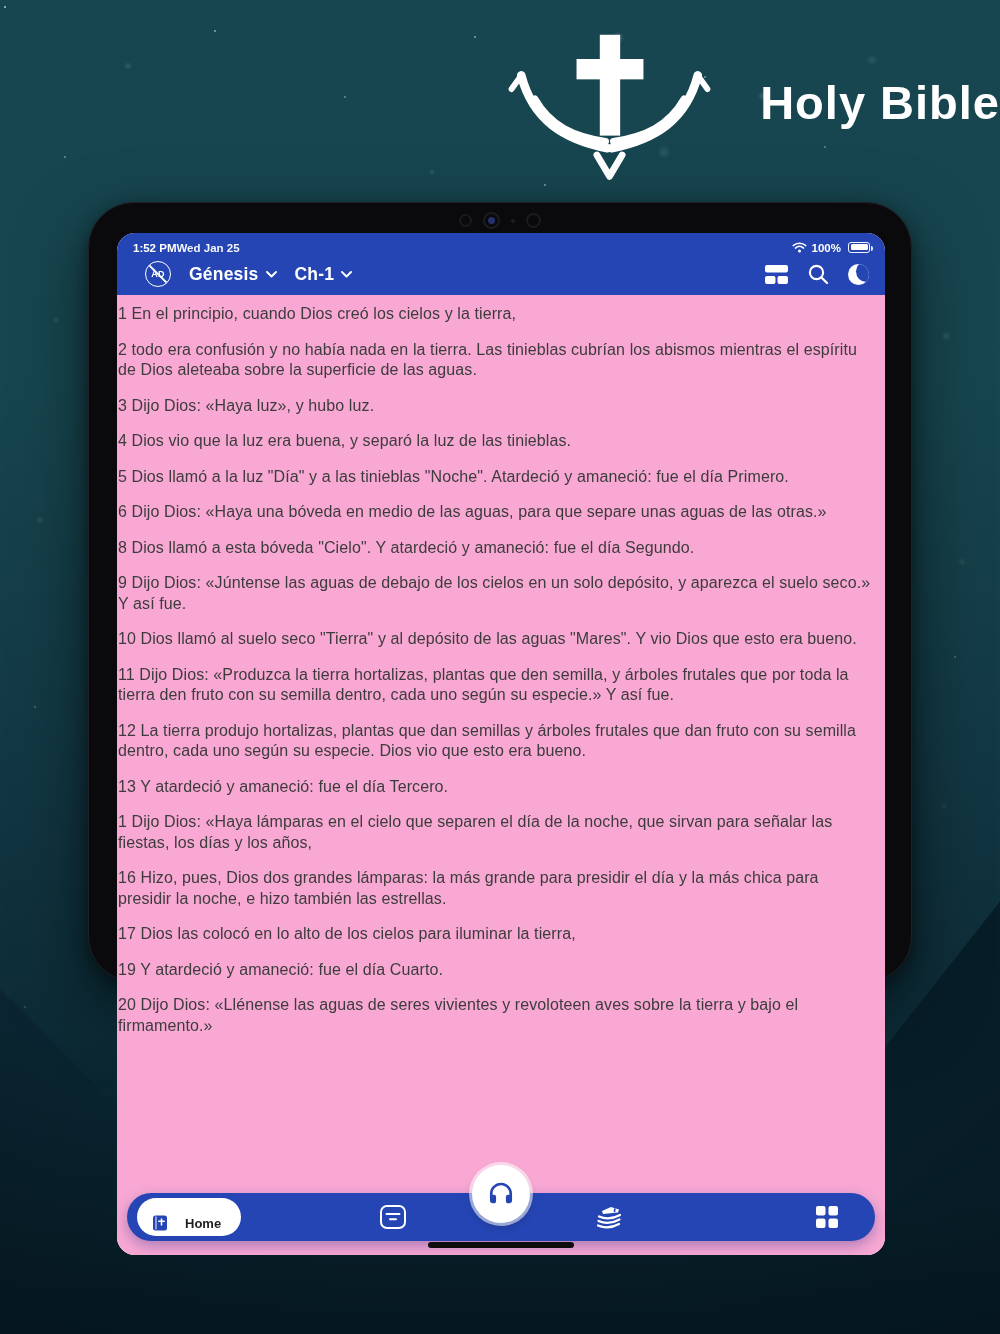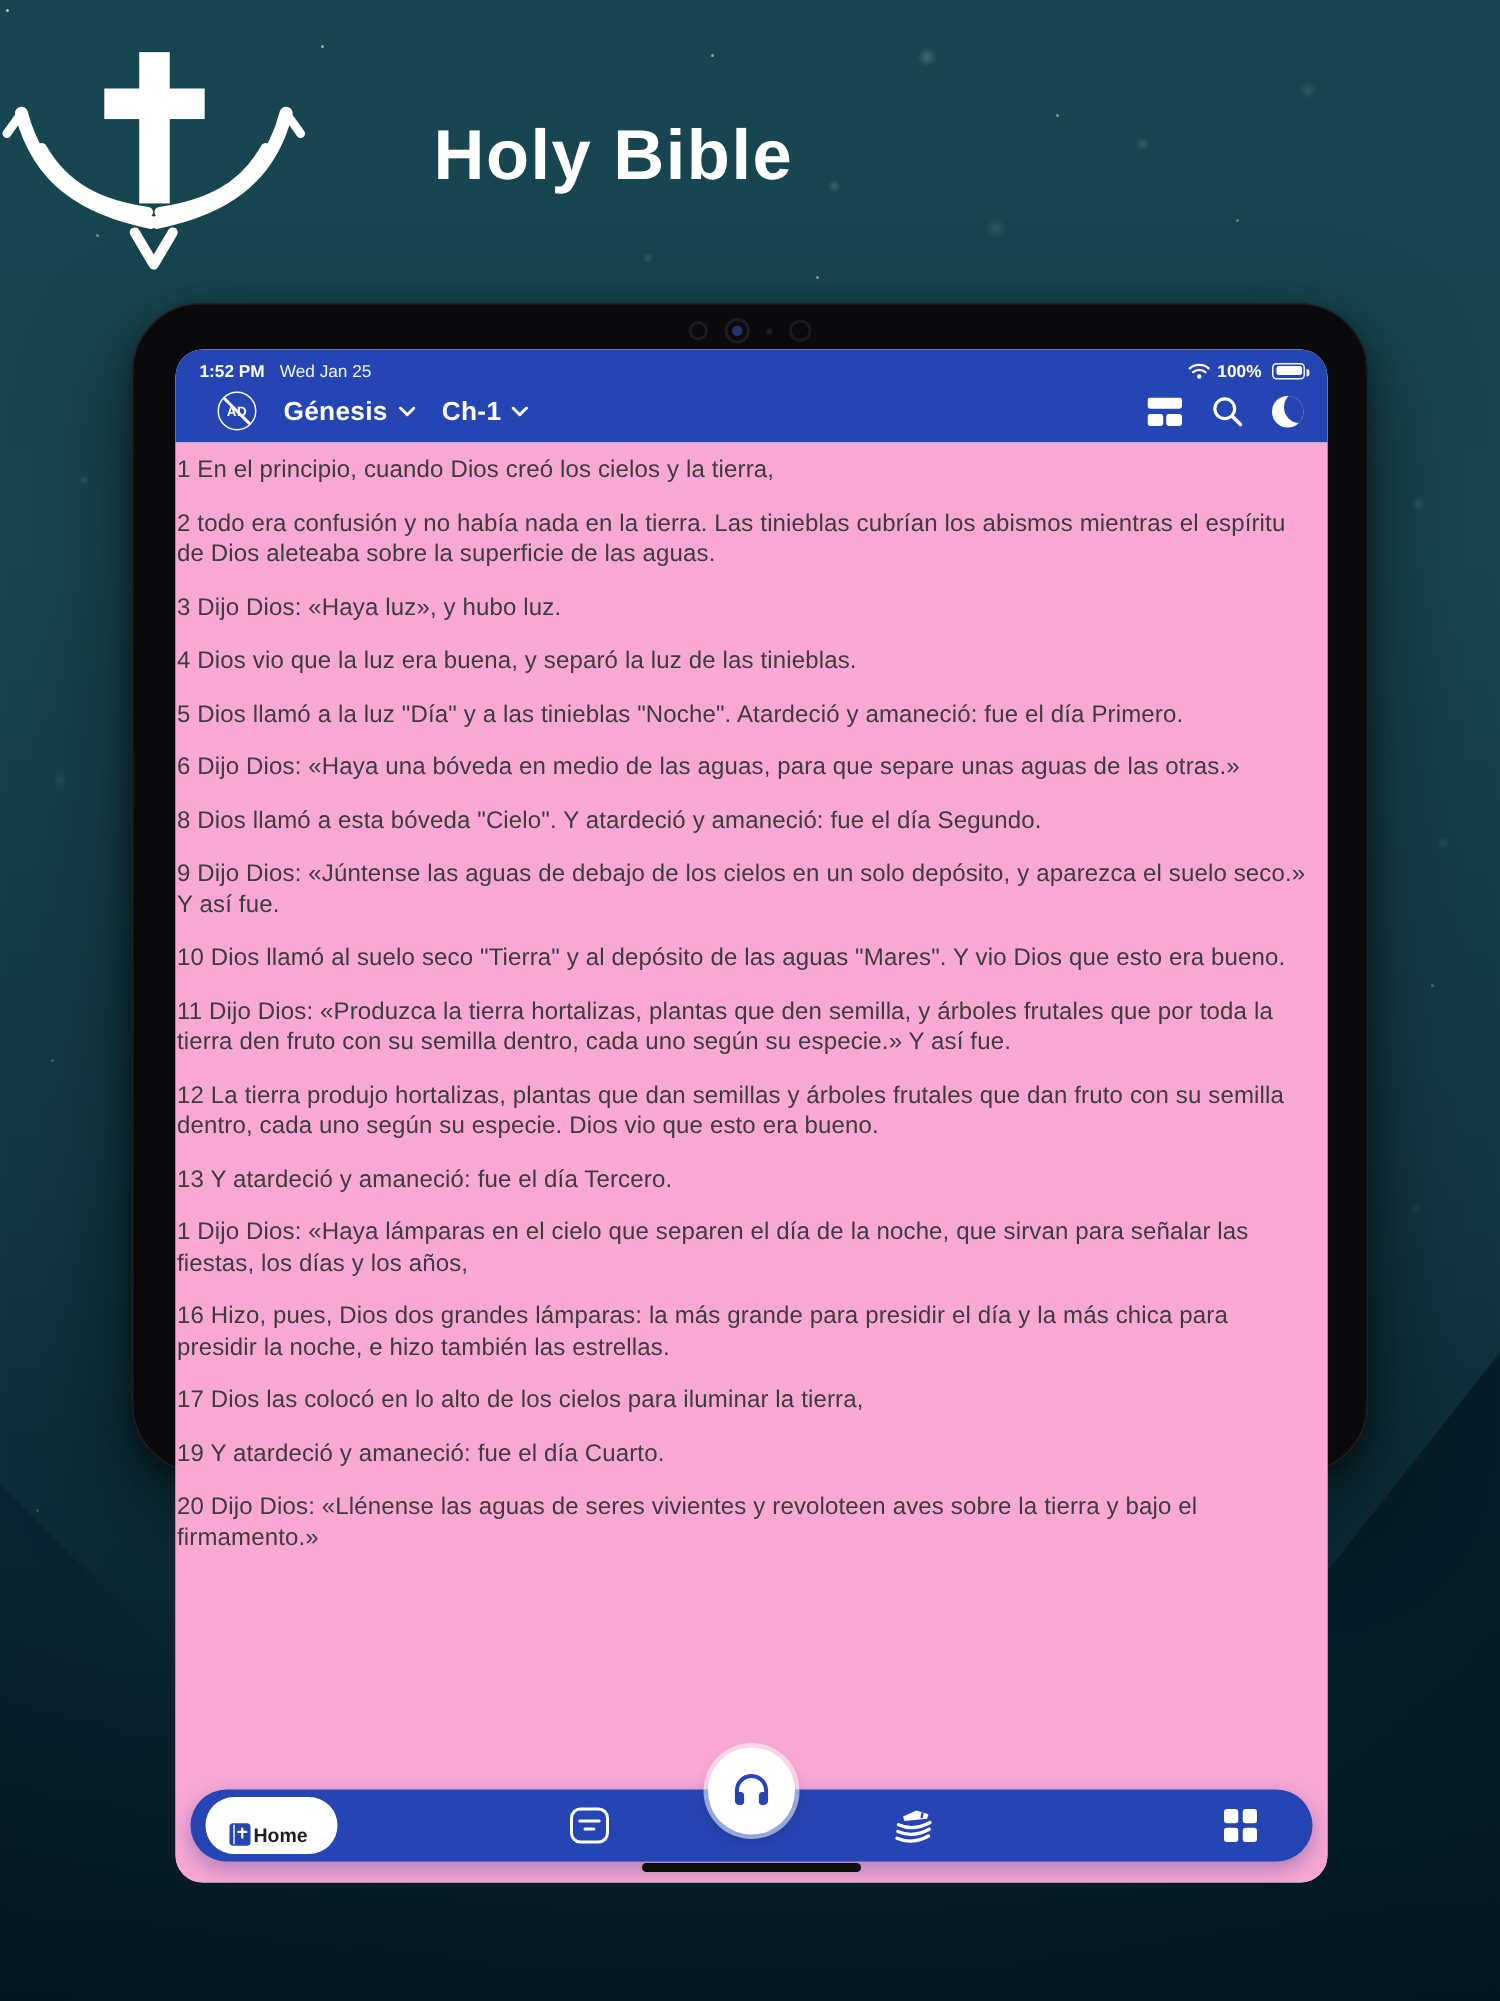--- a/index.html
+++ b/index.html
@@ -40,21 +40,21 @@
     background:#0a2531; clip-path:polygon(0 18%, 42% 52%, 75% 100%, 0 100%); }
   .mountain-right { position:absolute; right:0; bottom:0; width:300px; height:470px;
     background:#071e28; clip-path:polygon(100% 8%, 100% 100%, 14% 100%, 58% 42%); }
   .bg-bottom { position:absolute; left:0; right:0; bottom:0; height:300px;
     background:linear-gradient(180deg, rgba(8,31,41,0), rgba(8,31,41,.85) 55%, #061a23 100%); }
   .vignette { position:absolute; inset:0;
     background:radial-gradient(130% 95% at 50% 38%, rgba(0,0,0,0) 55%, rgba(0,8,14,.5) 100%); }
 
   
   .brand { position:absolute; top:0; left:0; right:0; height:205px; z-index:2;
-    display:flex; align-items:center; justify-content:flex-start; gap:84px; }
+    display:flex; align-items:center; justify-content:flex-end; gap:48px; }
   .brand-logo { width:205px; height:160px; margin-top:8px; }
   .brand-title { color:#fff; font-size:47px; font-weight:700; letter-spacing:1px; }
 
   
   .tablet { position:absolute; left:88px; top:202px; width:824px; height:780px; z-index:3;
     background:#0a0a0d; border-radius:46px; border:1px solid #1f1f24;
     box-shadow:0 28px 70px rgba(0,0,0,.5), 0 6px 18px rgba(0,0,0,.45); }
   .camera-cluster { position:absolute; top:9px; left:50%; transform:translateX(-50%);
     display:flex; align-items:center; gap:11px; }
   .cam-ring { border-radius:50%; border:2px solid #1a1a20; }
@@ -64,21 +64,21 @@
   .cam-dot { width:4px; height:4px; border-radius:50%; background:#1d1d23; }
   .cam-b { width:15px; height:15px; }
 
   .screen { position:absolute; left:28px; top:30px; width:768px; height:1022px;
     background:#ffffff; border-radius:18px; overflow:hidden; }
 
   
   .app-header { position:absolute; top:0; left:0; right:0; height:62px; background:#2545b4; color:#fff; }
   .status-bar { height:24px; padding:5px 15px 0 16px; display:flex; align-items:center; font-size:11.5px; }
   .sb-time { font-weight:700; }
-  .sb-date { font-weight:400; margin-left:10px; opacity:.95; }
+  .sb-date { font-weight:700; opacity:.95; }
   .sb-right { margin-left:auto; display:flex; align-items:flex-start; gap:5px; font-weight:700; }
   .battery { position:relative; width:22px; height:11px; border:1px solid rgba(255,255,255,.95);
     border-radius:3px; margin-left:2px; }
   .battery i { position:absolute; inset:1.5px; background:#fff; border-radius:1.5px; display:block; }
   .battery::after { content:""; position:absolute; right:-4px; top:3px; width:2.5px; height:5px;
     background:rgba(255,255,255,.9); border-radius:0 2px 2px 0; }
 
   .nav-bar { height:38px; padding:0 16px 4px 28px; display:flex; align-items:center; }
   .noads { width:26px; height:26px; border:1.6px solid #fff; border-radius:50%; position:relative;
     display:flex; align-items:center; justify-content:center; overflow:hidden; flex:0 0 auto; }
@@ -96,21 +96,21 @@
   
   .content { position:absolute; top:62px; left:0; right:0; bottom:0; background:#f9a8d4;
     padding:9px 13px 0 1px; overflow:hidden; }
   .verse { font-size:16px; line-height:20.5px; color:#3c3c3c; margin-bottom:15px; letter-spacing:.1px; }
   .vnum { color:#3c3c3c; }
 
   
   .toolbar { position:absolute; left:10px; right:10px; bottom:14px; height:48px; z-index:5;
     background:#2545b4; border-radius:26px; box-shadow:0 5px 14px rgba(25,45,130,.35); }
   .home-pill { position:absolute; left:10px; top:5px; height:38px; border-radius:19px; background:#fff;
-    display:flex; align-items:center; gap:0; padding:12px 20px 0 14px; cursor:pointer;justify-content:center; }
+    display:flex; align-items:center; gap:16px; padding:12px 20px 0 14px; cursor:pointer;justify-content:center; }
   .home-book { width:18px; height:18px; }
   .home-label { font-size:13px; font-weight:600; color:#1e1e21; }
   .tb-icon { position:absolute; top:50%; transform:translate(-50%,-50%); cursor:pointer; line-height:0; }
   .tb-notes { left:35.5%; }
   .tb-library { left:64.5%; }
   .tb-grid { left:93.6%; }
 
   .fab { position:absolute; left:50%; top:932px; transform:translateX(-50%); width:58px; height:58px;
     border-radius:50%; background:#fff; z-index:6; display:flex; align-items:center; justify-content:center;
     box-shadow:0 0 0 3px rgba(255,255,255,.55), 0 4px 10px rgba(0,0,0,.18); cursor:pointer; }

